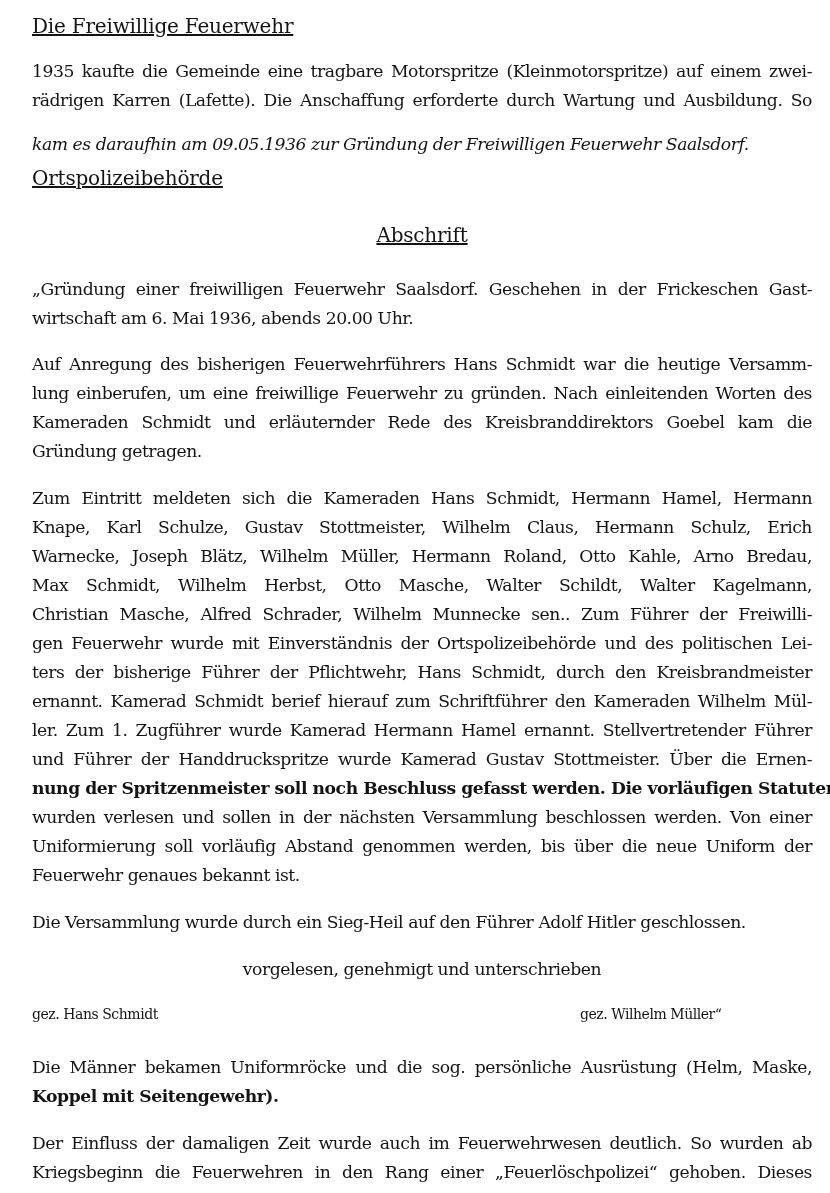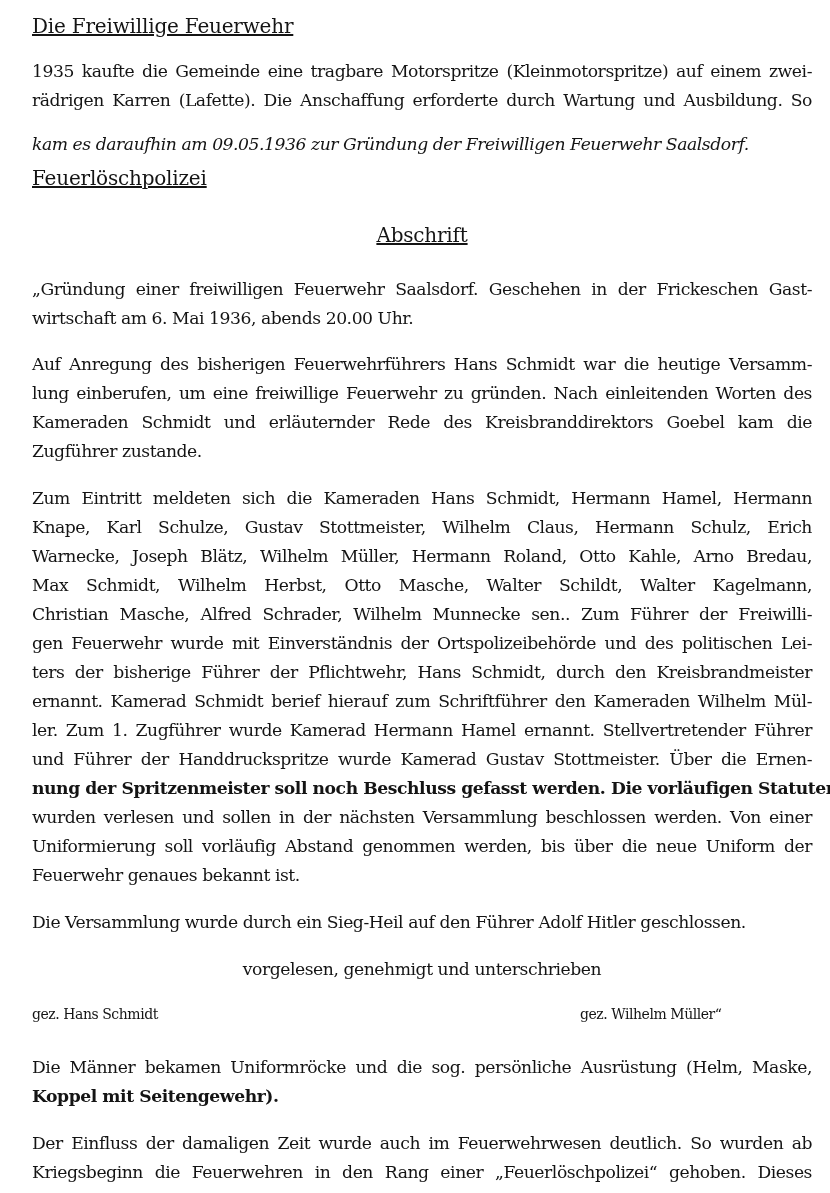--- a/index.html
+++ b/index.html
@@ -22,33 +22,33 @@
 
 <div class="page">
   <div class="h" style="top:14px;">Die Freiwillige Feuerwehr</div>
 
   <div>
     <div class="line j" style="top:61px;">1935 kaufte die Gemeinde eine tragbare Motorspritze (Kleinmotorspritze) auf einem zwei-</div>
     <div class="line j" style="top:90px;">rädrigen Karren (Lafette). Die Anschaffung erforderte durch Wartung und Ausbildung. So</div>
     <div class="line" style="top:134px;font-style:italic;">kam es daraufhin am 09.05.1936 zur Gründung der Freiwilligen Feuerwehr Saalsdorf.</div>
   </div>
 
-  <div class="h" style="top:166px;">Feuerlöschpolizei</div>
+  <div class="h" style="top:166px;">Ortspolizeibehörde</div>
   <div class="h c" style="top:223px;">Abschrift</div>
 
   <div>
     <div class="line j" style="top:279px;">„Gründung einer freiwilligen Feuerwehr Saalsdorf. Geschehen in der Frickeschen Gast-</div>
     <div class="line" style="top:308px;">wirtschaft am 6. Mai 1936, abends 20.00 Uhr.</div>
   </div>
 
   <div>
     <div class="line j" style="top:354px;">Auf Anregung des bisherigen Feuerwehrführers Hans Schmidt war die heutige Versamm-</div>
     <div class="line j" style="top:383px;">lung einberufen, um eine freiwillige Feuerwehr zu gründen. Nach einleitenden Worten des</div>
     <div class="line j" style="top:412px;">Kameraden Schmidt und erläuternder Rede des Kreisbranddirektors Goebel kam die</div>
-    <div class="line" style="top:441px;">Zugführer zustande.</div>
+    <div class="line" style="top:441px;">Gründung getragen.</div>
   </div>
 
   <div>
     <div class="line j" style="top:488px;">Zum Eintritt meldeten sich die Kameraden Hans Schmidt, Hermann Hamel, Hermann</div>
     <div class="line j" style="top:517px;">Knape, Karl Schulze, Gustav Stottmeister, Wilhelm Claus, Hermann Schulz, Erich</div>
     <div class="line j" style="top:546px;">Warnecke, Joseph Blätz, Wilhelm Müller, Hermann Roland, Otto Kahle, Arno Bredau,</div>
     <div class="line j" style="top:575px;">Max Schmidt, Wilhelm Herbst, Otto Masche, Walter Schildt, Walter Kagelmann,</div>
     <div class="line j" style="top:604px;">Christian Masche, Alfred Schrader, Wilhelm Munnecke sen.. Zum Führer der Freiwilli-</div>
     <div class="line j" style="top:633px;">gen Feuerwehr wurde mit Einverständnis der Ortspolizeibehörde und des politischen Lei-</div>
     <div class="line j" style="top:662px;">ters der bisherige Führer der Pflichtwehr, Hans Schmidt, durch den Kreisbrandmeister</div>

